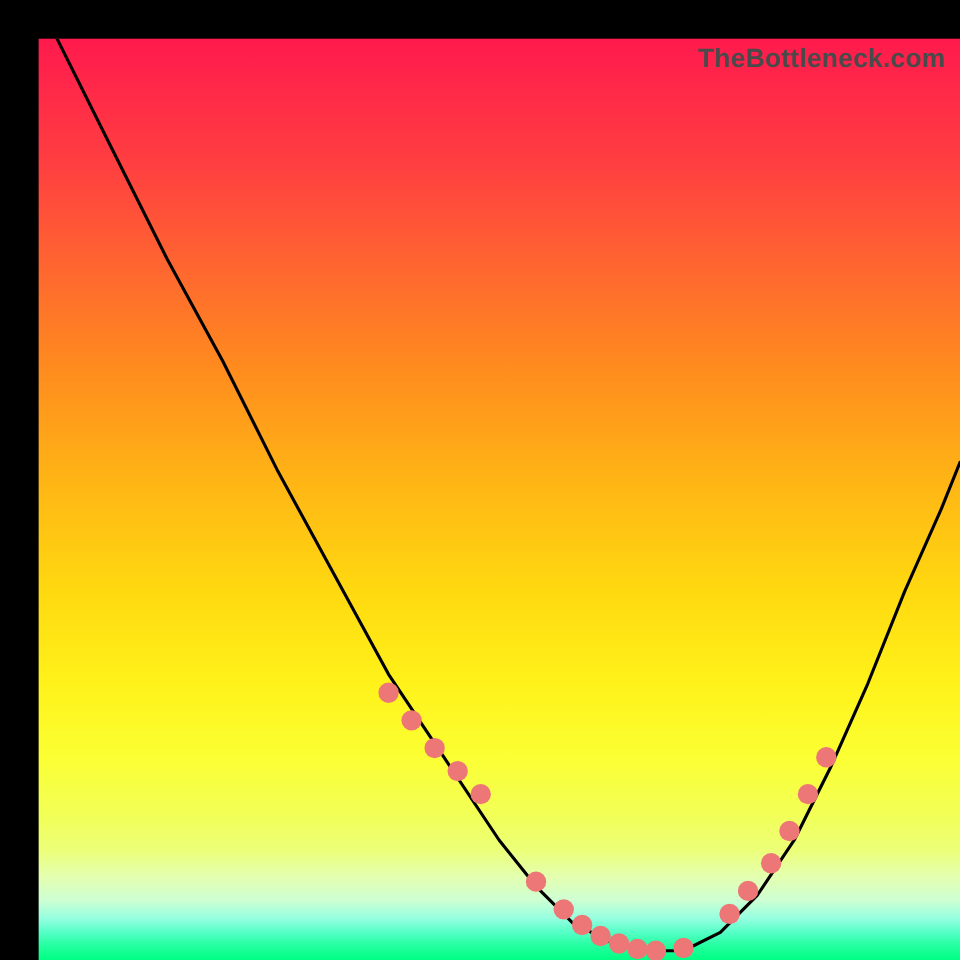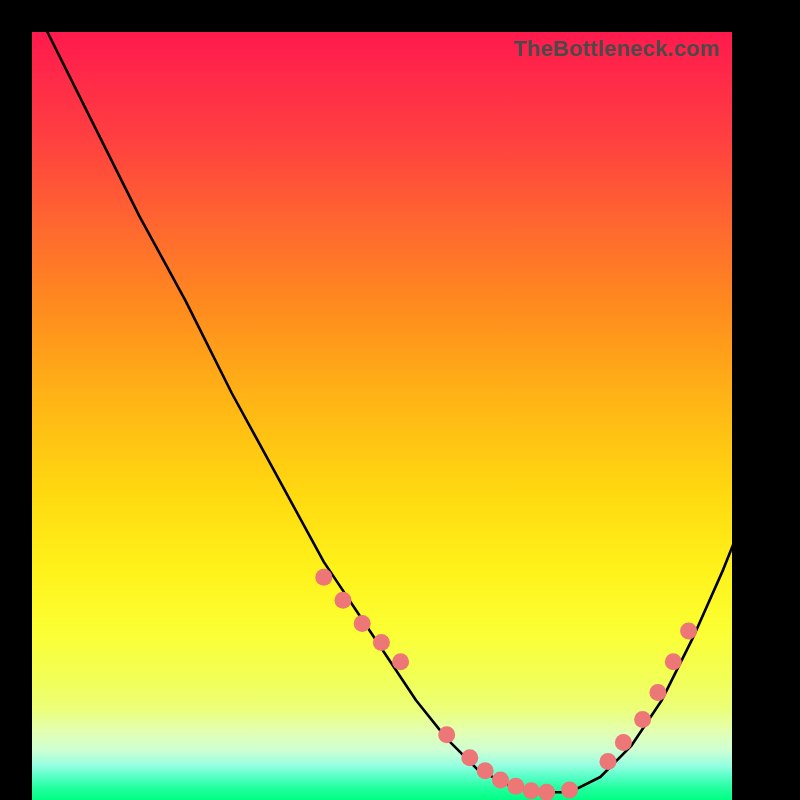--- a/index.html
+++ b/index.html
@@ -5,21 +5,21 @@
   * { margin: 0; padding: 0; box-sizing: border-box; }
   body { background: #000; width: 800px; height: 800px; overflow: hidden; position: relative; font-family: Arial, sans-serif; }
   .frame {
     position: absolute;
     top: 0; left: 0; right: 0; bottom: 0;
     border: 16px solid #000;
   }
   .plot-area {
     position: absolute;
     top: 16px; left: 16px;
-    width: 700px; height: 768px;
+    width: 768px; height: 768px;
     overflow: hidden;
   }
   .gradient-bg {
     position: absolute;
     inset: 0;
     background: linear-gradient(to bottom,
       #ff1a4d 0%,
       #ff2a48 6%,
       #ff4040 14%,
       #ff6a2e 26%,

